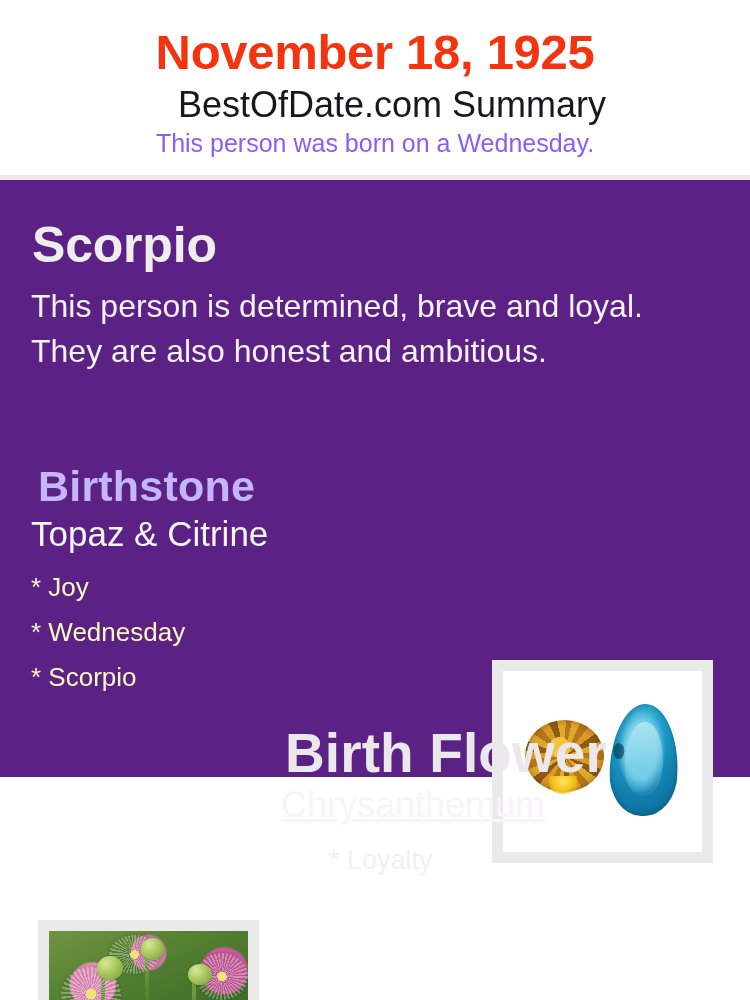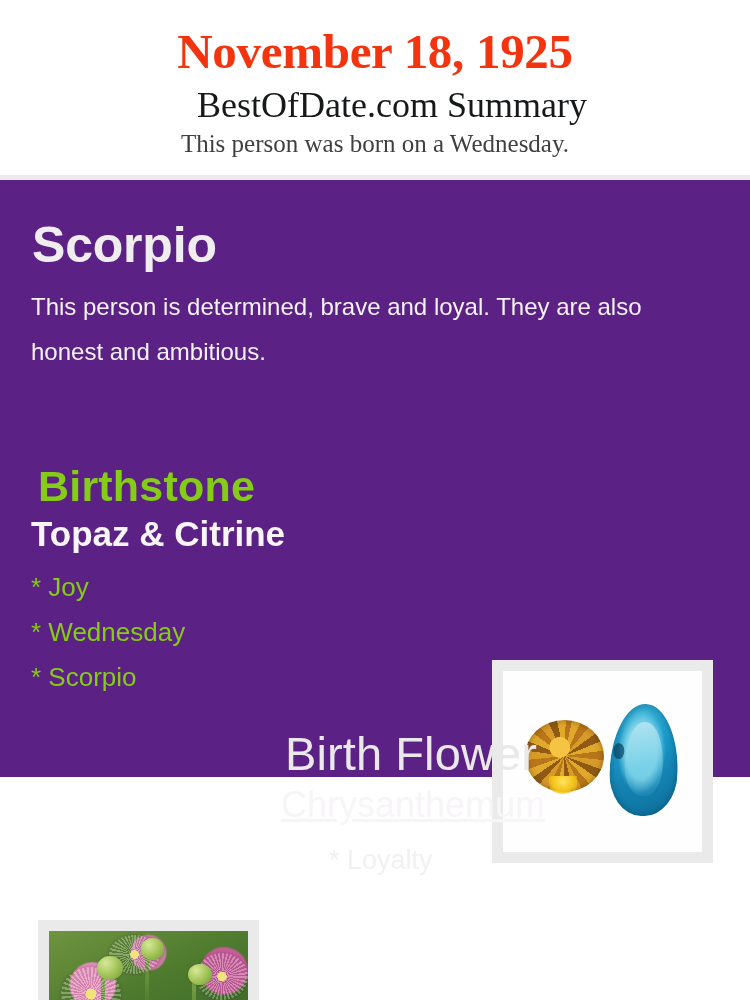--- a/index.html
+++ b/index.html
@@ -21,21 +21,20 @@
   }
 
   
   .header {
     position: absolute;
     left: 0; top: 0;
     width: 602px;
     height: 175px;
     background: #ffffff;
     text-align: center;
-    font-family: Liberation Serif, serif;
   }
   .date-title {
     position: absolute;
     left: 0; top: 23px;
     width: 750px;
     font-size: 49px;
     line-height: 58px;
     font-weight: bold;
     color: #f4340f;
     letter-spacing: -0.3px;
@@ -51,21 +50,21 @@
     color: #16181a;
     white-space: nowrap;
   }
   .born-line {
     position: absolute;
     left: 0; top: 128px;
     width: 750px;
     font-size: 25px;
     line-height: 31px;
     font-weight: normal;
-    color: #404040;
+    color: #8b5cf6;
     white-space: nowrap;
   }
   .divider {
     position: absolute;
     left: 0; top: 175px;
     width: 750px;
     height: 15px;
     background: #eceaec;
   }
 
@@ -84,63 +83,63 @@
     font-size: 50px;
     line-height: 58px;
     font-weight: bold;
     color: #efedee;
     letter-spacing: -0.2px;
   }
   .sign-desc {
     position: absolute;
     left: 31px; top: 104px;
     width: 680px;
-    font-size: 24px;
+    font-size: 32px;
     line-height: 45px;
     font-weight: normal;
     color: #f4f2f4;
   }
 
   
   .stone-heading {
     position: absolute;
     left: 38px; top: 281px;
     font-size: 43px;
     line-height: 50px;
     font-weight: bold;
-    color: #84cc16;
+    color: #c4b5fd;
     letter-spacing: 0.2px;
   }
   .stone-name {
     position: absolute;
     left: 31px; top: 333px;
     font-size: 35px;
     line-height: 42px;
-    font-weight: bold;
+    font-weight: normal;
     color: #f7f5f7;
   }
   .stone-traits {
     position: absolute;
     left: 31px; top: 385px;
     width: 420px;
   }
   .stone-traits .trait {
     font-size: 26px;
     line-height: 45px;
-    color: #84cc16;
+    color: #fef9c3;
     white-space: nowrap;
   }
 
   
   .flower-heading {
     position: absolute;
     left: 285px; top: 546px;
-    font-size: 47px;
+    font-size: 55px;
     line-height: 55px;
-    font-weight: normal;
+    font-weight: bold;
     color: #eae8ea;
     letter-spacing: 0.1px;
   }
   .flower-name {
     position: absolute;
     left: 281px; top: 603px;
     font-size: 36px;
     line-height: 44px;
     font-weight: normal;
     color: #f7f5f7;

